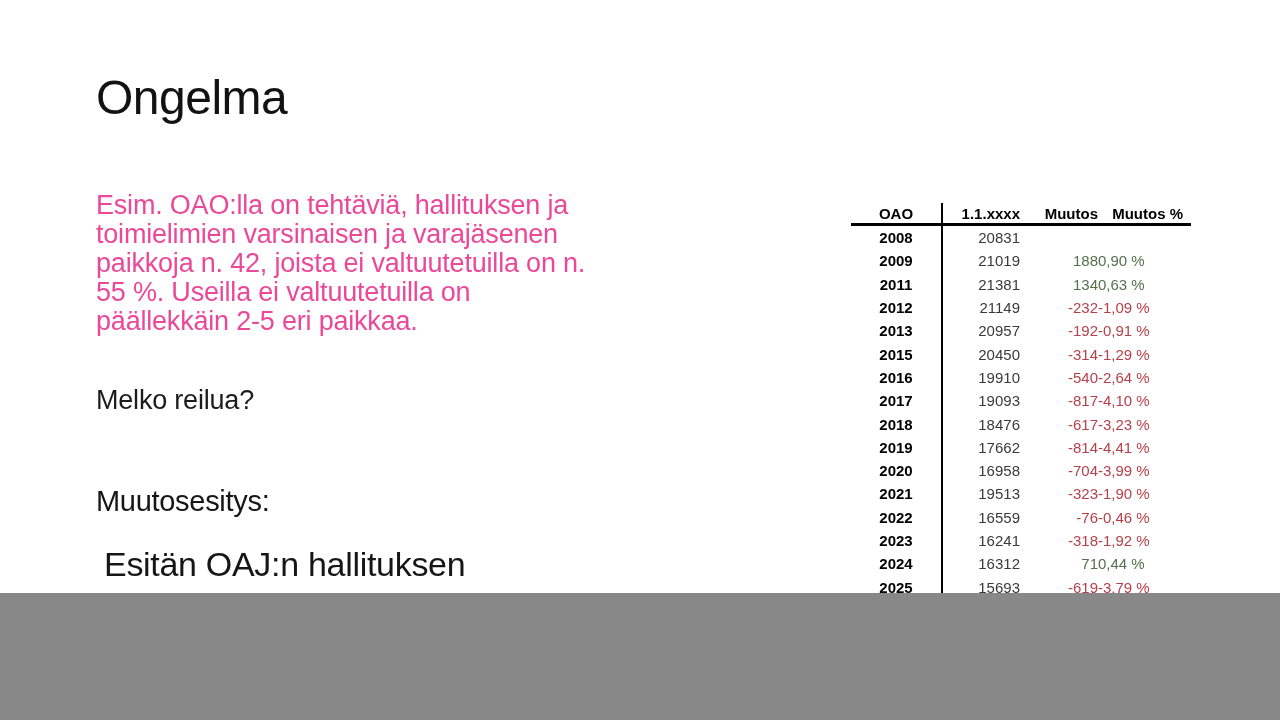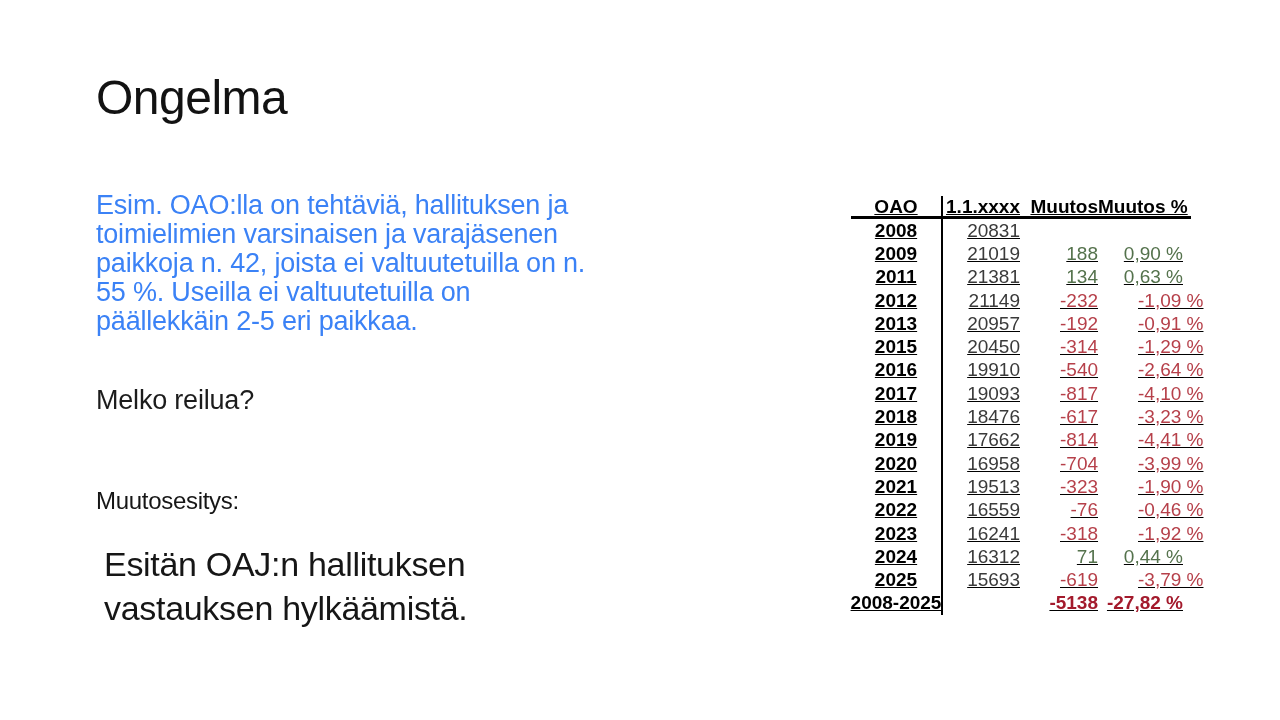--- a/index.html
+++ b/index.html
@@ -1,59 +1,59 @@
 <!DOCTYPE html>
 <html style="--pos: #54724c; --neg: #b6404a; --negt: #a31a2c;"><head>
 <meta charset="utf-8">
 <style>
   html,body{margin:0;padding:0;background:#888;}
   .slide{
-    position:relative;width:1280px;height:720px;background:#ffffff;
+    position:relative;width:1280px;height:593px;background:#ffffff;
     font-family:"Liberation Sans",sans-serif;overflow:hidden;margin:0 auto;
   }
   .title{
     position:absolute;left:96px;top:70px;font-size:48px;line-height:1.15;
     color:#121212;font-weight:normal;letter-spacing:-0.5px;margin:0;
   }
   .bodytext{
     position:absolute;left:96px;top:191px;width:720px;
-    font-size:27px;line-height:29px;color:#3b82f6;white-space:pre-line;
+    font-size:27px;line-height:29px;color:#ec4899;white-space:pre-line;
     letter-spacing:-0.2px;
   }
   .question{
     position:absolute;left:96px;top:386px;font-size:27px;line-height:29px;
     color:#1c1c1c;letter-spacing:-0.2px;
   }
   .heading2{
-    position:absolute;left:96px;top:481px;font-size:24px;line-height:40px;
+    position:absolute;left:96px;top:481px;font-size:29px;line-height:40px;
     color:#161616;letter-spacing:-0.3px;
   }
   .proposal{
     position:absolute;left:104px;top:542px;width:720px;font-size:34px;line-height:44px;
     color:#161616;white-space:pre-line;letter-spacing:-0.3px;
   }
   
   .xtable{
-    position:absolute;left:851px;top:196px;width:340px;
-    font-size:19px;color:#000;text-decoration:underline;
+    position:absolute;left:851px;top:203px;width:340px;
+    font-size:15px;color:#000;
   }
   .trow{
     display:grid;grid-template-columns:92px 77px 78px 87px;
     height:23.3px;align-items:center;
   }
   .thead-row{height:20px;border-bottom:3px solid #000;font-weight:bold;}
   .cell{white-space:nowrap;}
   .c0{text-align:center;font-weight:bold;border-right:2px solid #000;height:100%;
       display:flex;align-items:center;justify-content:center;}
   .c1{text-align:right;color:#3a3a3a;}
   .c2{text-align:right;}
-  .c3{text-align:right;padding-right:2px;}
+  .c3{text-align:left;padding-right:2px;}
   .thead-row .c1,.thead-row .c2,.thead-row .c3{color:#000;text-align:right;}
   .pos{color:var(--pos,#54724c);}
-  .neg{color:var(--neg,#b6404a);padding-left:40px;}
+  .neg{color:var(--neg,#b6404a);}
   .neg-t{color:var(--negt,#a31a2c);font-weight:bold;}
   .total .c0{font-weight:bold;}
 </style>
 </head>
 <body>
 
 <div class="slide">
 
   <h1 class="title">Ongelma</h1>
 

